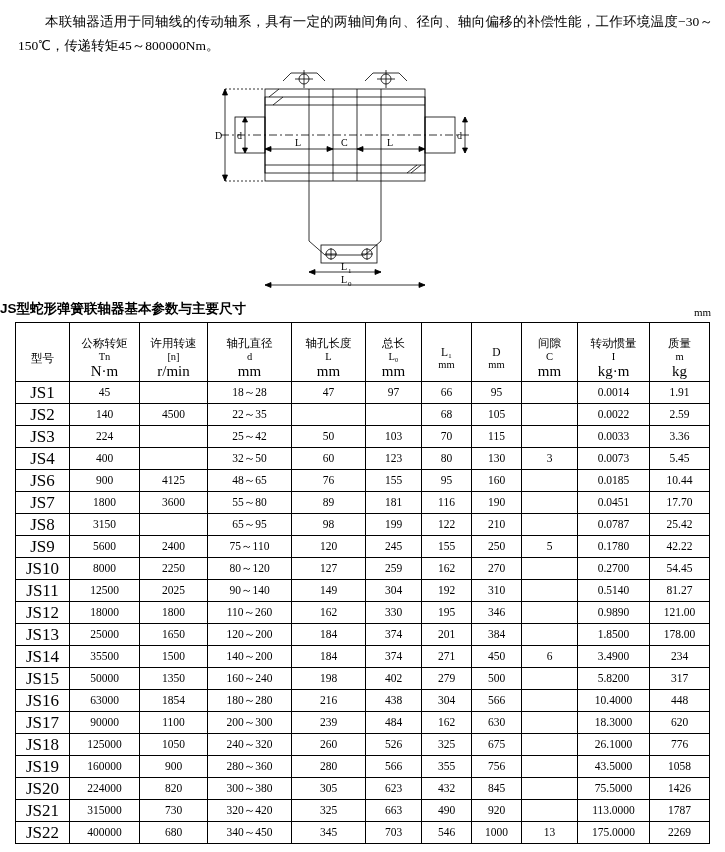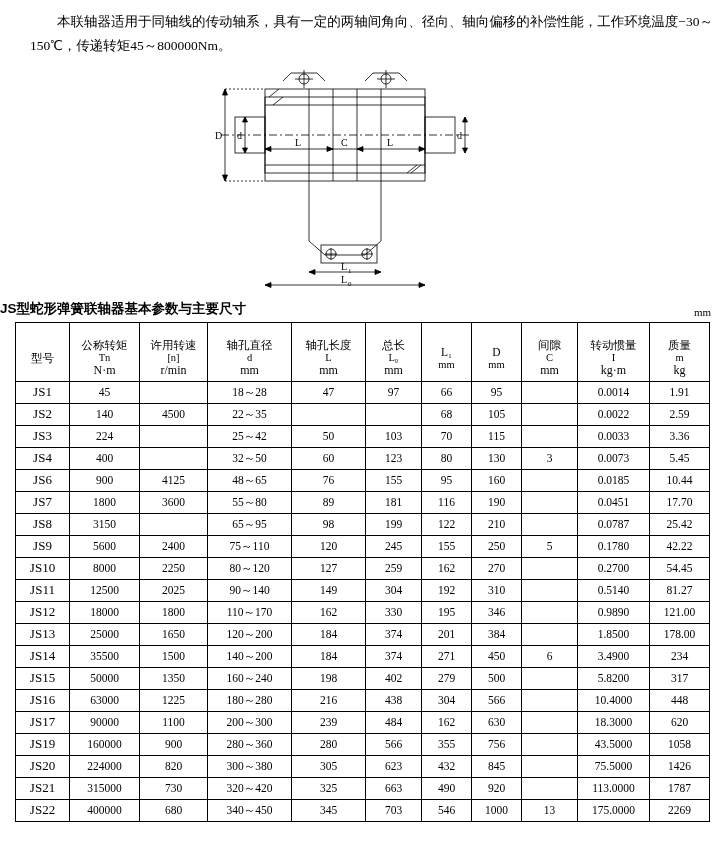--- a/index.html
+++ b/index.html
@@ -5,21 +5,21 @@
   html,body{margin:0;padding:0;}
   body{
     width:725px;height:852px;
     background:#ffffff;
     font-family:"Liberation Serif", serif;
     color:#000;
     position:relative;
     overflow:hidden;
   }
   .intro{
-    padding:10px 12px 0 30px;
+    padding:10px 12px 0 18px;
     font-size:13.5px;
     line-height:1.75;
     text-align:justify;
     text-indent:2em;
   }
   .fig-wrap{
     width:100%;
     display:flex;
     justify-content:center;
     margin-top:2px;
@@ -59,22 +59,22 @@
     height:21px;
     line-height:1.15;
   }
   table.params thead th{
     height:58px;
     font-weight:normal;
     font-size:11.5px;
   }
   .hdr-l1{display:block;margin-top:13px;}
   .hdr-l2{display:block;font-size:10.5px;}
-  .hdr-l3{display:block;font-size:12px;}
-  .model{font-size:13px;}
+  .hdr-l3{display:block;font-size:15px;}
+  .model{font-size:17px;}
 </style>
 </head>
 <body>
 
 <div class="intro">本联轴器适用于同轴线的传动轴系，具有一定的两轴间角向、径向、轴向偏移的补偿性能，工作环境温度−30～150℃，传递转矩45～800000Nm。</div>
 
 <div class="fig-wrap">
   <div class="fig">
     <svg width="300" height="235" viewBox="0 0 300 235">
       <g stroke="#000" fill="none" stroke-width="0.8">
@@ -365,21 +365,21 @@
         <td>192</td>
         <td>310</td>
         <td></td>
         <td>0.5140</td>
         <td>81.27</td>
       </tr>
       <tr>
         <td class="model">JS12</td>
         <td>18000</td>
         <td>1800</td>
-        <td>110～170</td>
+        <td>110～260</td>
         <td>162</td>
         <td>330</td>
         <td>195</td>
         <td>346</td>
         <td></td>
         <td>0.9890</td>
         <td>121.00</td>
       </tr>
       <tr>
         <td class="model">JS13</td>
@@ -416,21 +416,21 @@
         <td>402</td>
         <td>279</td>
         <td>500</td>
         <td></td>
         <td>5.8200</td>
         <td>317</td>
       </tr>
       <tr>
         <td class="model">JS16</td>
         <td>63000</td>
-        <td>1225</td>
+        <td>1854</td>
         <td>180～280</td>
         <td>216</td>
         <td>438</td>
         <td>304</td>
         <td>566</td>
         <td></td>
         <td>10.4000</td>
         <td>448</td>
       </tr>
       <tr>
@@ -438,20 +438,33 @@
         <td>90000</td>
         <td>1100</td>
         <td>200～300</td>
         <td>239</td>
         <td>484</td>
         <td>162</td>
         <td>630</td>
         <td></td>
         <td>18.3000</td>
         <td>620</td>
+      </tr>
+      <tr>
+        <td class="model">JS18</td>
+        <td>125000</td>
+        <td>1050</td>
+        <td>240～320</td>
+        <td>260</td>
+        <td>526</td>
+        <td>325</td>
+        <td>675</td>
+        <td></td>
+        <td>26.1000</td>
+        <td>776</td>
       </tr>
       <tr>
         <td class="model">JS19</td>
         <td>160000</td>
         <td>900</td>
         <td>280～360</td>
         <td>280</td>
         <td>566</td>
         <td>355</td>
         <td>756</td>

